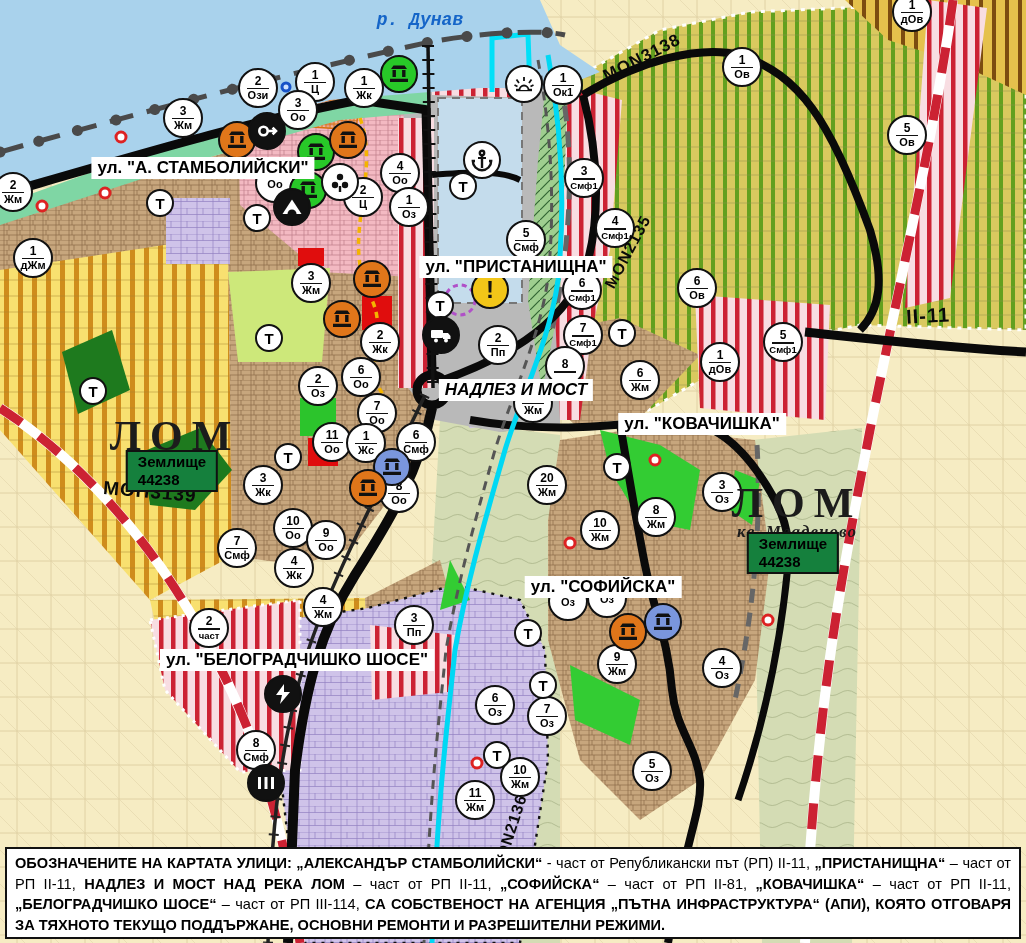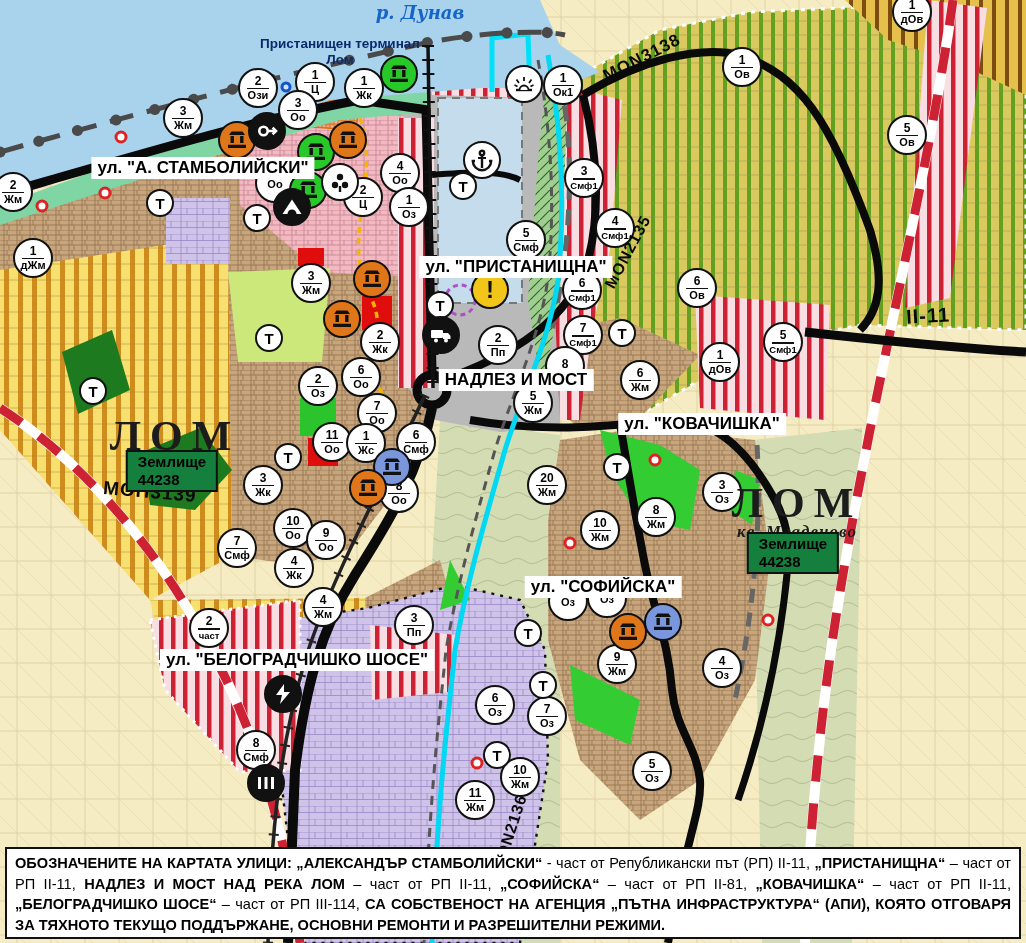--- a/index.html
+++ b/index.html
@@ -191,22 +191,21 @@
     <path d="M425,395 C390,470 330,580 305,660 C288,720 272,790 268,943" stroke="#222" stroke-width="10" stroke-dasharray="2 16"></path>
   </g>
 
   <path d="M548,55 C560,120 566,200 558,280 C550,340 520,400 505,450 C488,510 467,580 455,650 C448,720 438,790 432,943" stroke="#00d8f4" stroke-width="5" fill="none"></path>
   <path d="M538,60 C550,125 556,200 548,278 C540,338 510,400 495,450 C478,510 458,580 446,650 C439,720 430,790 424,943" stroke="#555" stroke-width="3" stroke-dasharray="9 7" fill="none"></path>
 
   <path d="M360,118 C382,180 338,240 372,300 C390,340 358,380 392,402" stroke="#f4b400" stroke-width="3.5" stroke-dasharray="6 5" fill="none"></path>
   <circle cx="460" cy="300" r="15" fill="none" stroke="#b050c8" stroke-width="3" stroke-dasharray="5 4"></circle>
 </svg>
 
-  <div class="ovl riverlab" style="left:420px;top:12px;">р. Дунав</div>
-  <div class="ovl terminal" style="left:340px;top:52px;">Пристанищен терминал Лом</div>
+  <div class="ovl riverlab" style="left:420px;top:20px;font-family:Liberation Mono, monospace;">р. Дунав</div>
 
   <div id="overlays">
       <div class="ovl zc" style="left: 258px; top: 88px;">
         <span class="num">2</span>
         <span class="bar"></span>
         <span class="code">Ози</span>
       </div>
       <div class="ovl zc" style="left: 315px; top: 82px;">
         <span class="num">1</span>
         <span class="bar"></span>
@@ -647,20 +646,20 @@
       <div class="ovl town" style="left: 797px; top: 512px;">
         <div class="big">ЛОМ</div>
         <div class="sub">кв. Младеново</div>
       </div>
       <div class="ovl landbox" style="left: 793px; top: 553px;">
         <div>Землище</div>
         <div>44238</div>
       </div>
       <div class="ovl street" style="left: 203px; top: 168px;">ул. "А. СТАМБОЛИЙСКИ"</div>
       <div class="ovl street" style="left: 516px; top: 267px;">ул. "ПРИСТАНИЩНА"</div>
-      <div class="ovl street" style="left: 516px; top: 380px;">НАДЛЕЗ И МОСТ</div>
+      <div class="ovl street" style="left: 516px; top: 390px; font-style: italic;">НАДЛЕЗ И МОСТ</div>
       <div class="ovl street" style="left: 702px; top: 424px;">ул. "КОВАЧИШКА"</div>
       <div class="ovl street" style="left: 603px; top: 587px;">ул. "СОФИЙСКА"</div>
       <div class="ovl street" style="left: 297px; top: 660px;">ул. "БЕЛОГРАДЧИШКО ШОСЕ"</div>
     </div>
 
   <div id="note"><span class="b">ОБОЗНАЧЕНИТЕ НА КАРТАТА УЛИЦИ: „АЛЕКСАНДЪР СТАМБОЛИЙСКИ“</span><span> - част от Републикански път (РП) II-11, </span><span class="b">„ПРИСТАНИЩНА“</span><span> – част от РП II-11, </span><span class="b">НАДЛЕЗ И МОСТ НАД РЕКА ЛОМ</span><span> – част от РП II-11, </span><span class="b">„СОФИЙСКА“</span><span> – част от РП II-81, </span><span class="b">„КОВАЧИШКА“</span><span> – част от РП II-11, </span><span class="b">„БЕЛОГРАДЧИШКО ШОСЕ“</span><span> – част от РП III-114, </span><span class="b">СА СОБСТВЕНОСТ НА АГЕНЦИЯ „ПЪТНА ИНФРАСТРУКТУРА“ (АПИ), КОЯТО ОТГОВАРЯ ЗА ТЯХНОТО ТЕКУЩО ПОДДЪРЖАНЕ, ОСНОВНИ РЕМОНТИ И РАЗРЕШИТЕЛНИ РЕЖИМИ.</span></div>
 </div>
 
 </body></html>

